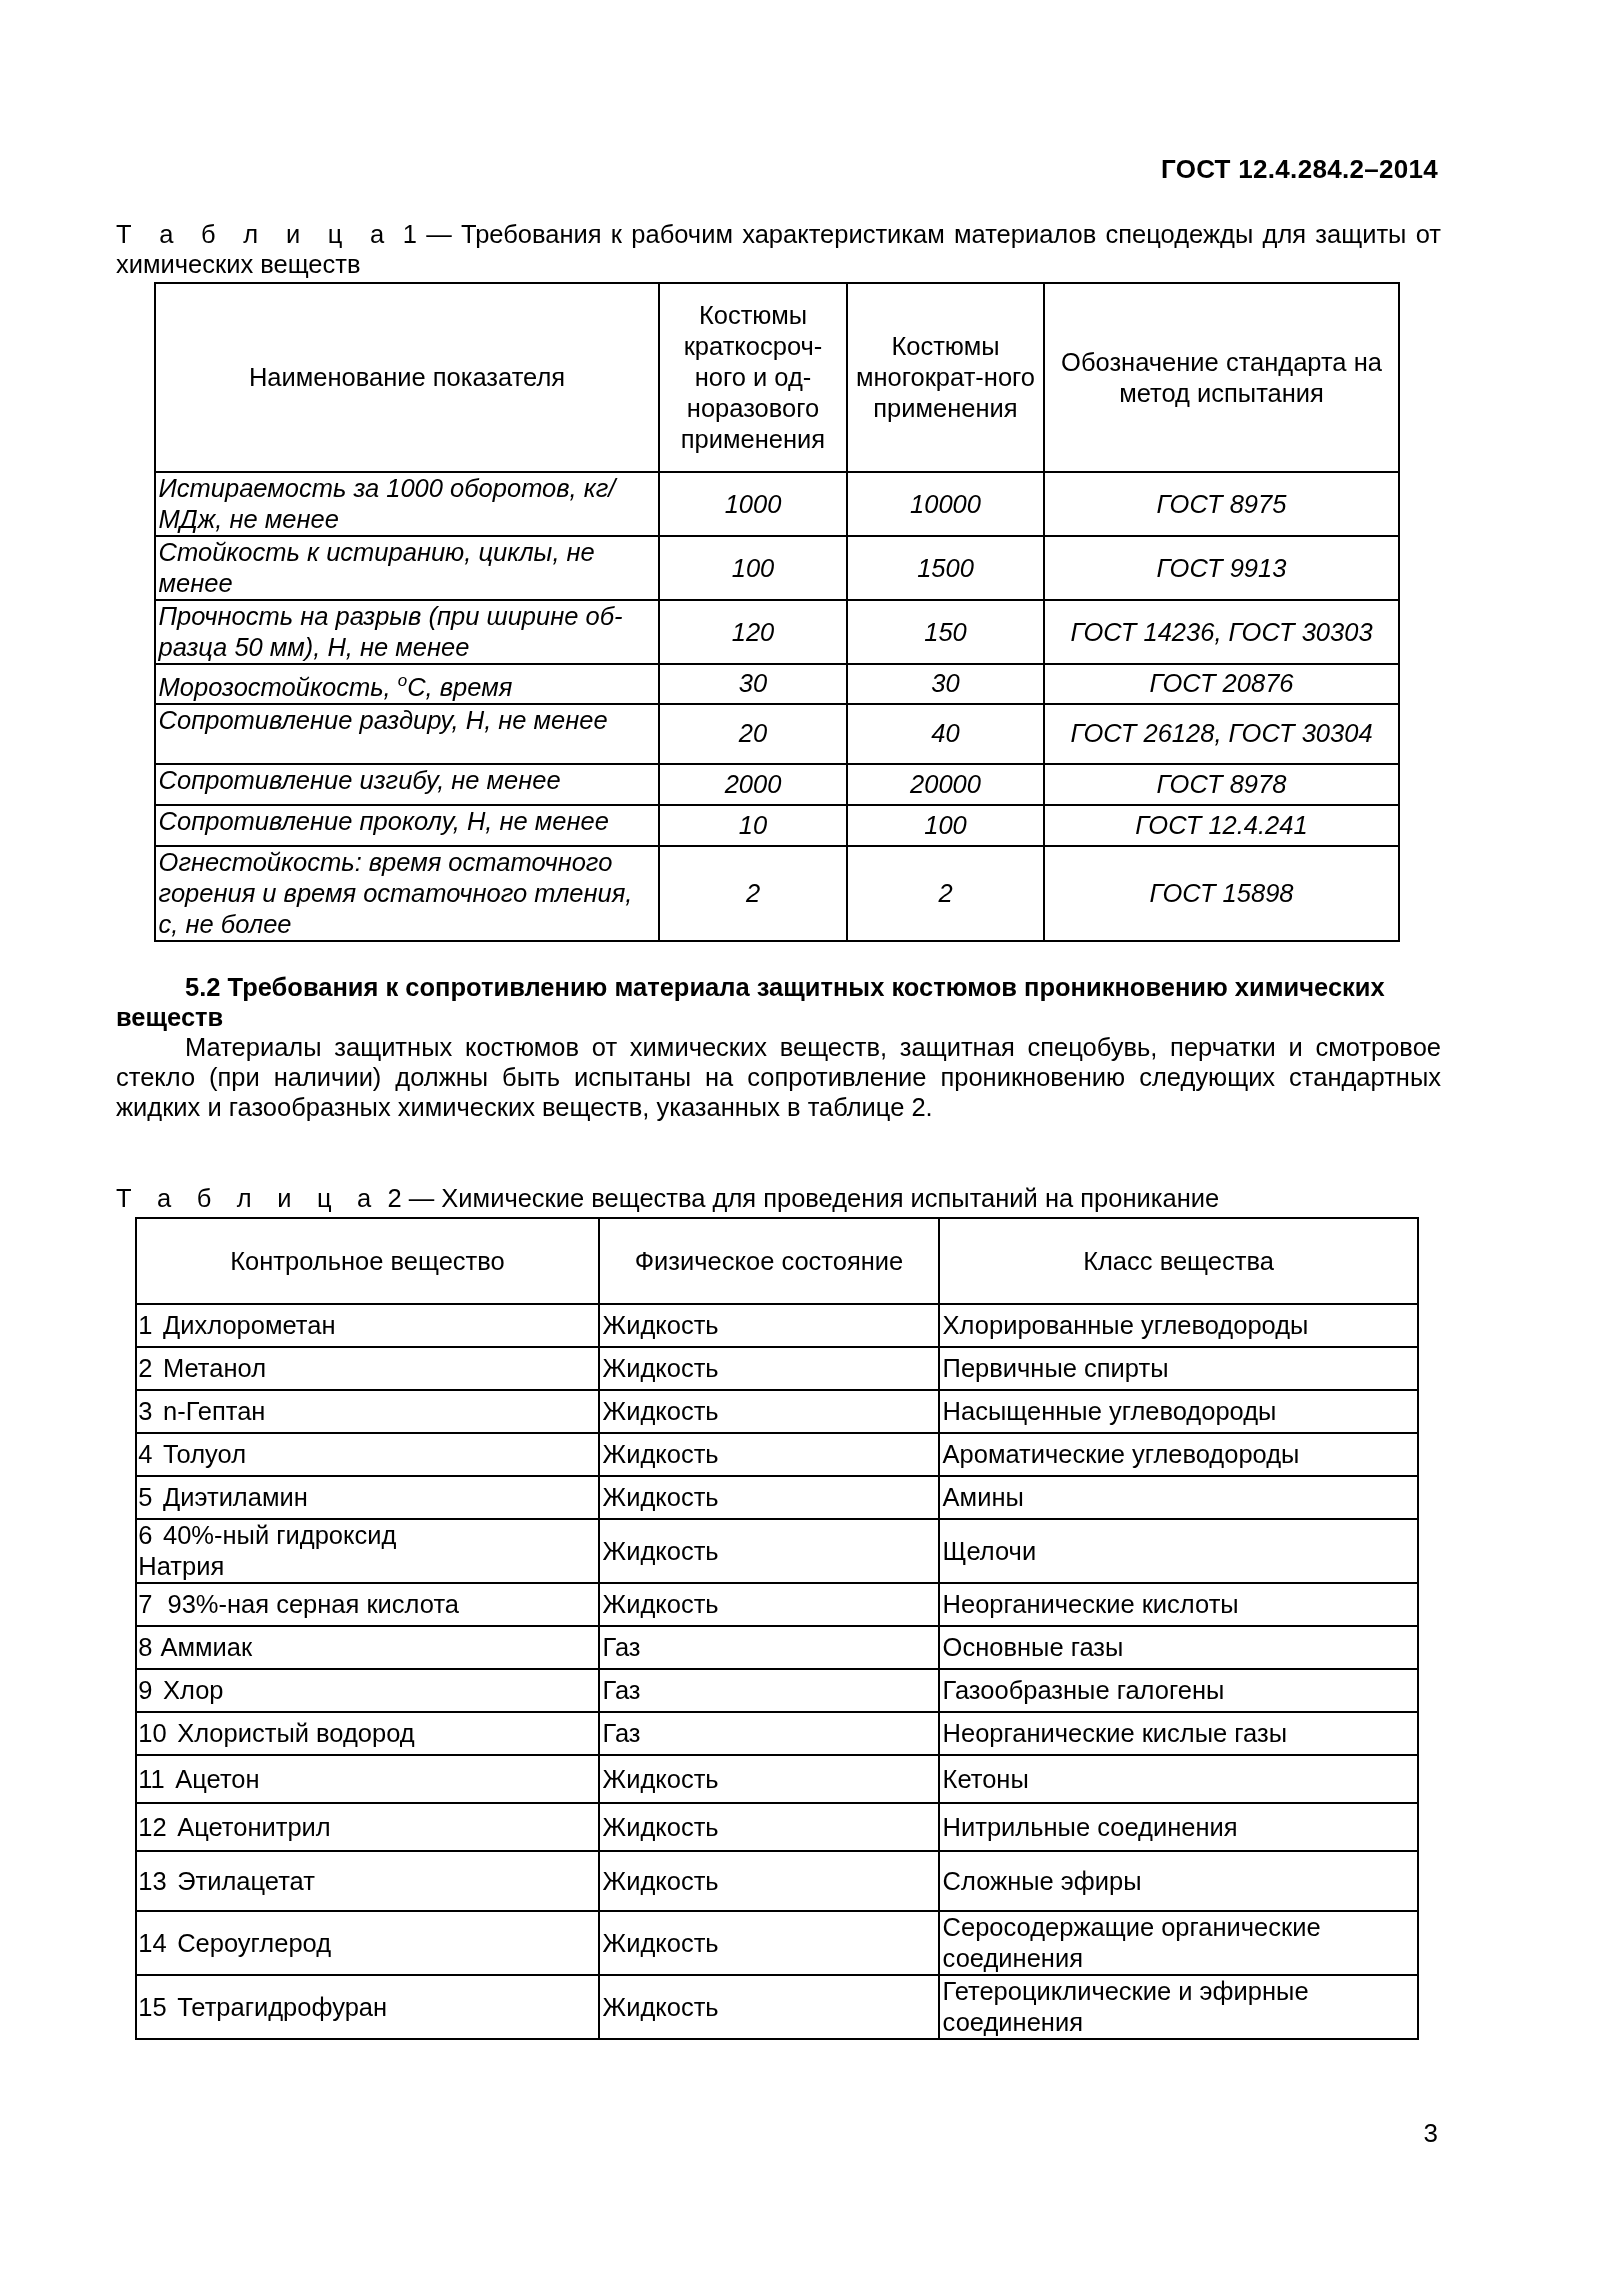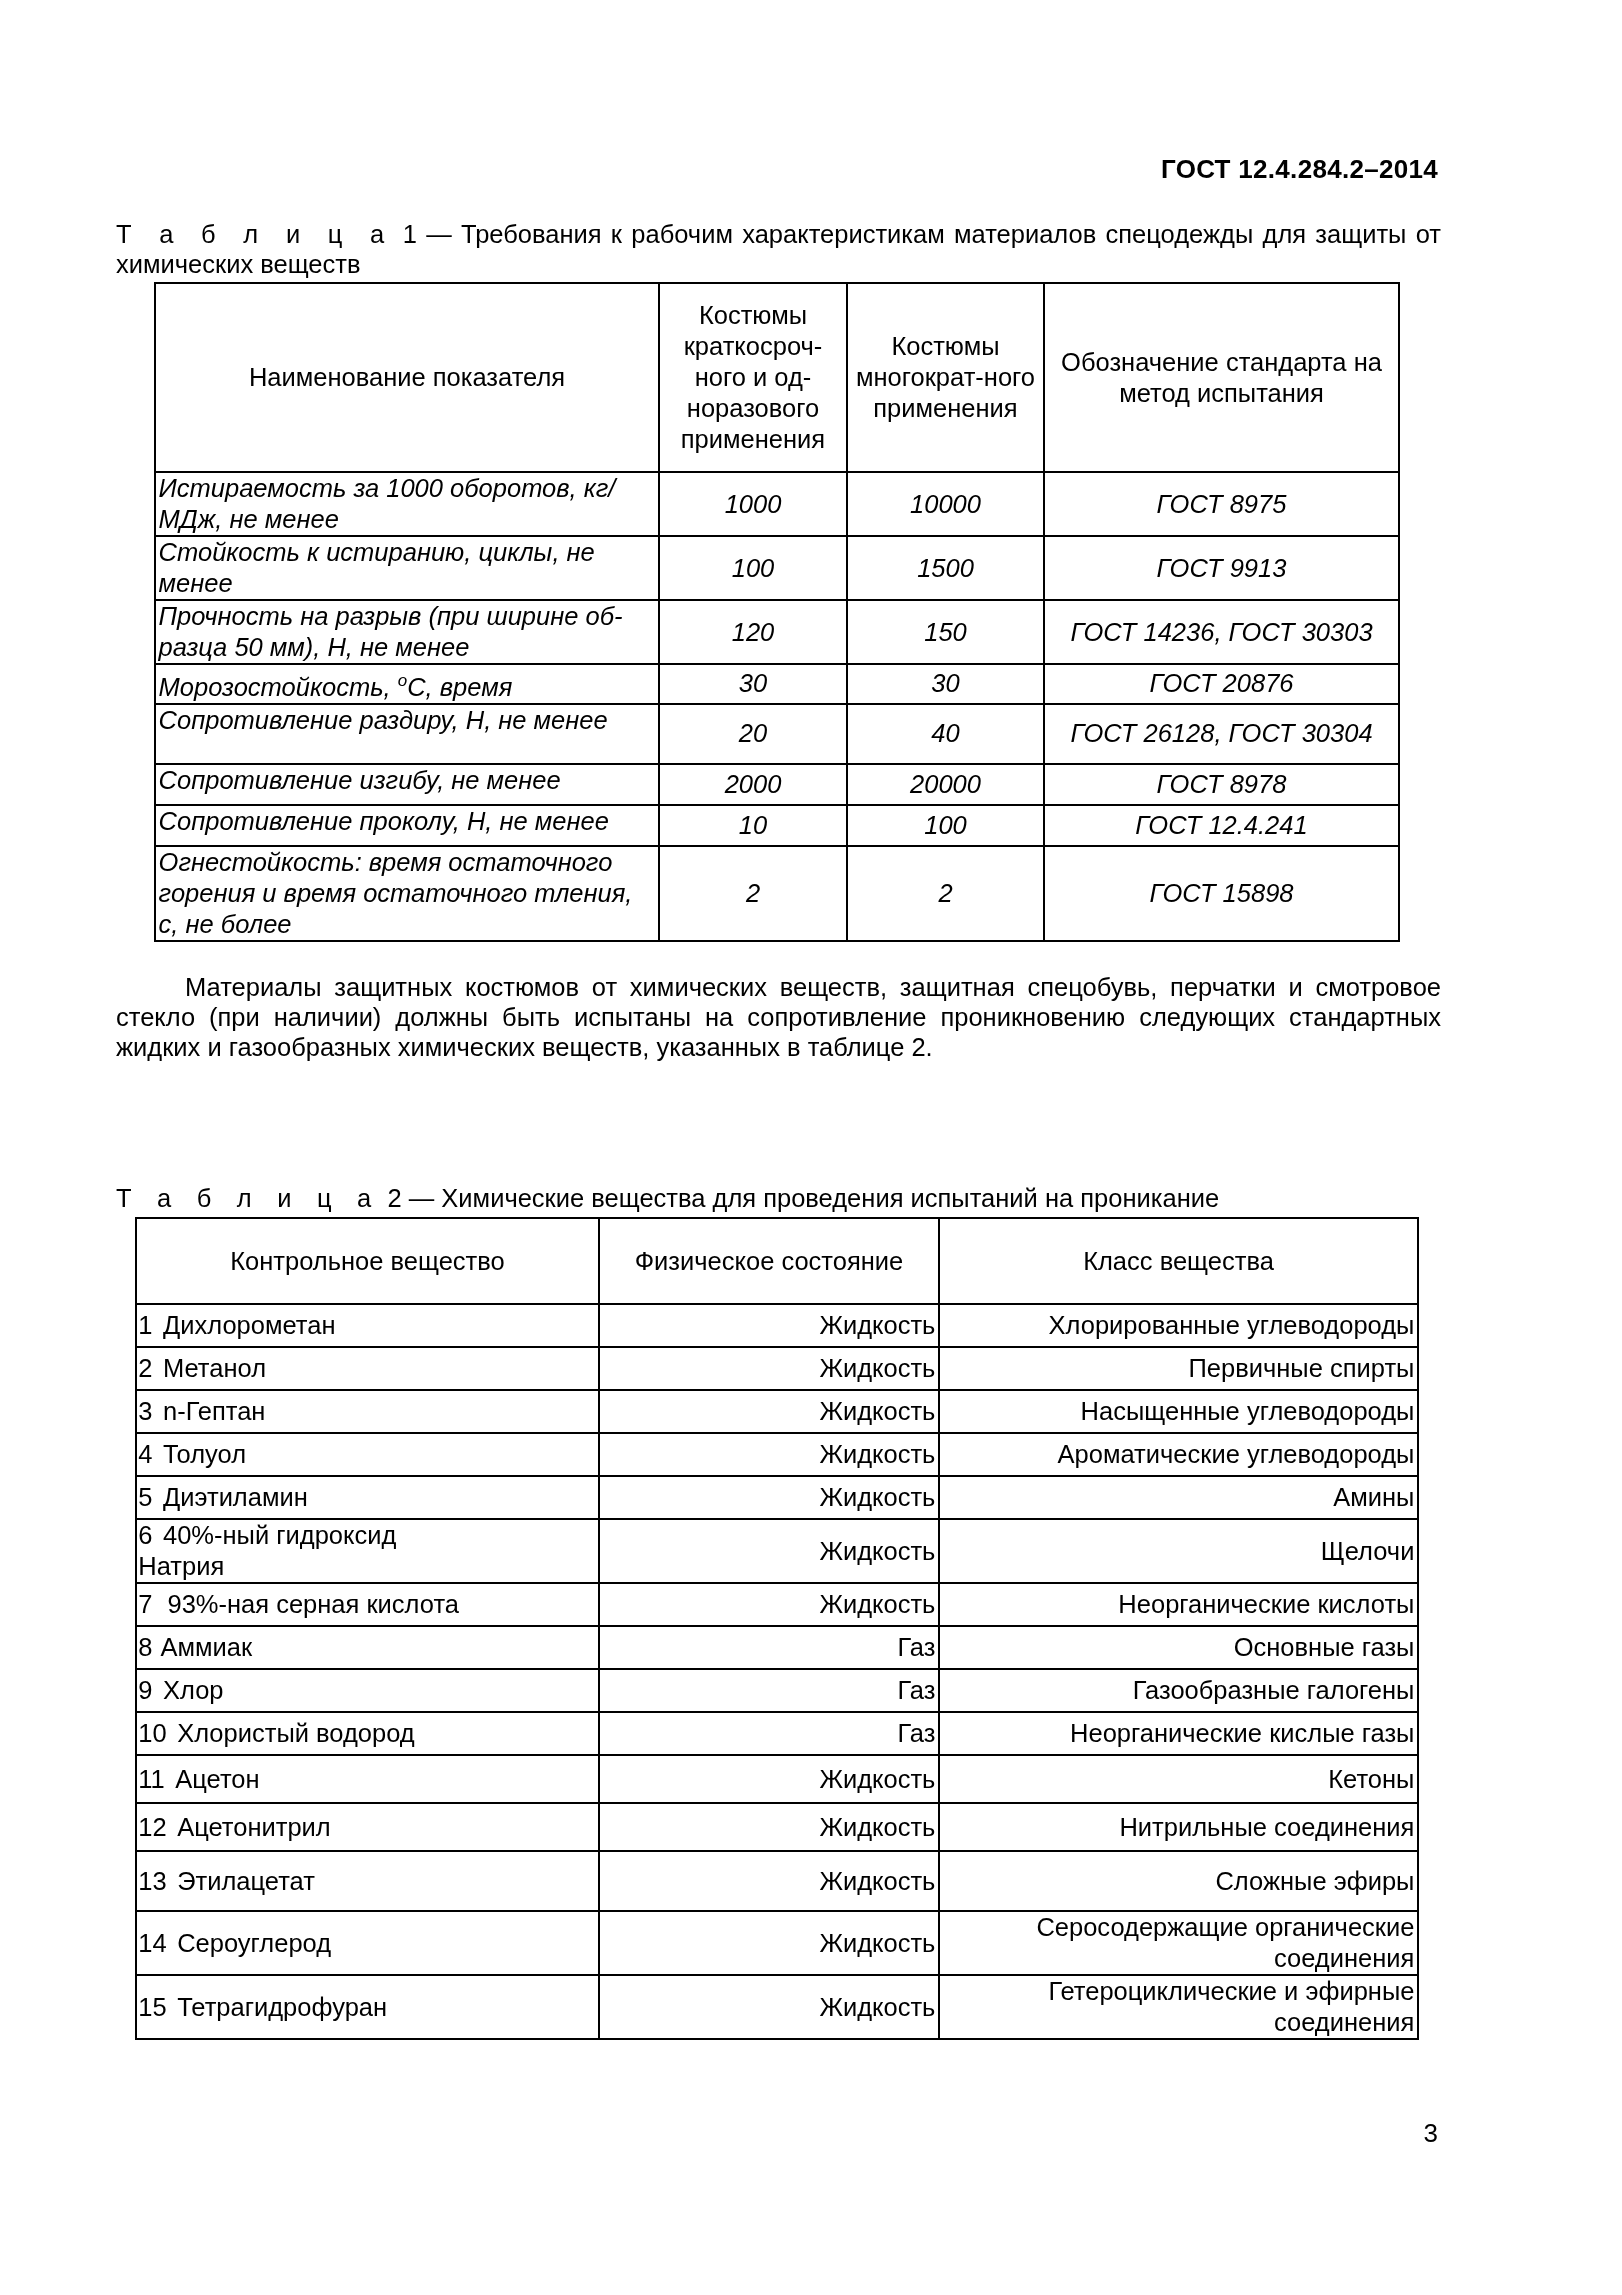--- a/index.html
+++ b/index.html
@@ -33,21 +33,21 @@
 
   .section {
     position: absolute; left: 116px; width: 1325px; top: 992px;
     font-size: 25.5px; line-height: 30px;
   }
   .section .head { font-weight: bold; text-indent: 69px; }
   .section .para { text-indent: 69px; text-align: justify; }
 
   #table2 { left: 135px; top: 1217px; width: 1281px; }
   #table2 th { text-align: center; height: 84px; }
-  #table2 td { text-align: right; }
+  #table2 td { text-align: left; }
   #table2 td.sub { text-align: left; padding-left: 1.3px; }
   .d1 { width: 463px; } .d2 { width: 340px; } .d3 { width: 479px; }
   .num { display: inline-block; }
   .page-num { position: absolute; top: 2118px; right: 185px; font-size: 26px; }
   sup { font-size: 17px; }
 </style>
 </head>
 <body>
 
 <div class="doc-id">ГОСТ 12.4.284.2–2014</div>
@@ -119,20 +119,21 @@
       <tr style="height: 92px;">
         <td class="name mid">Огнестойкость: время остаточного горения и время остаточного тления, с, не более</td>
         <td>2</td>
         <td>2</td>
         <td>ГОСТ 15898</td>
       </tr>
     </tbody>
 </table>
 
 <div class="section" id="section52" style="top: 972px;">
+  <div class="head">5.2  Требования к сопротивлению материала защитных костюмов проникновению химических веществ</div>
   <div class="para">Материалы защитных костюмов от химических веществ, защитная спецобувь, перчатки и смотровое стекло (при наличии) должны быть испытаны на сопротивление проникновению следующих стандартных жидких и газообразных химических веществ, указанных в таблице 2.</div>
 </div>
 
 <div class="caption cap2">
   <span class="spaced">Т а б л и ц а</span>
   <span>2</span>
   <span>— Химические вещества для проведения испытаний на проникание</span>
 </div>
 
 <table class="t" id="table2">

